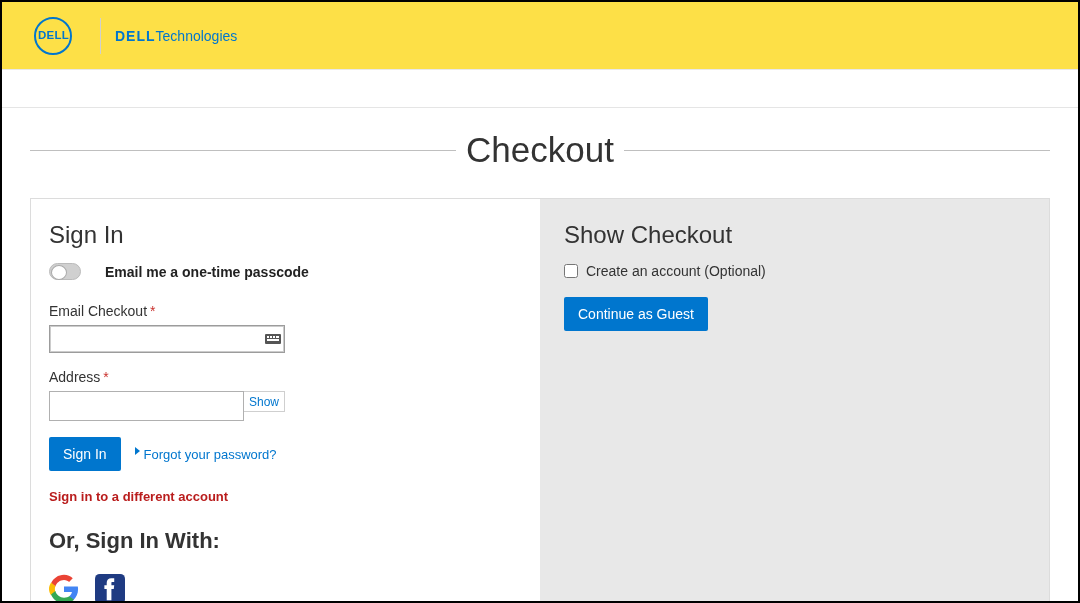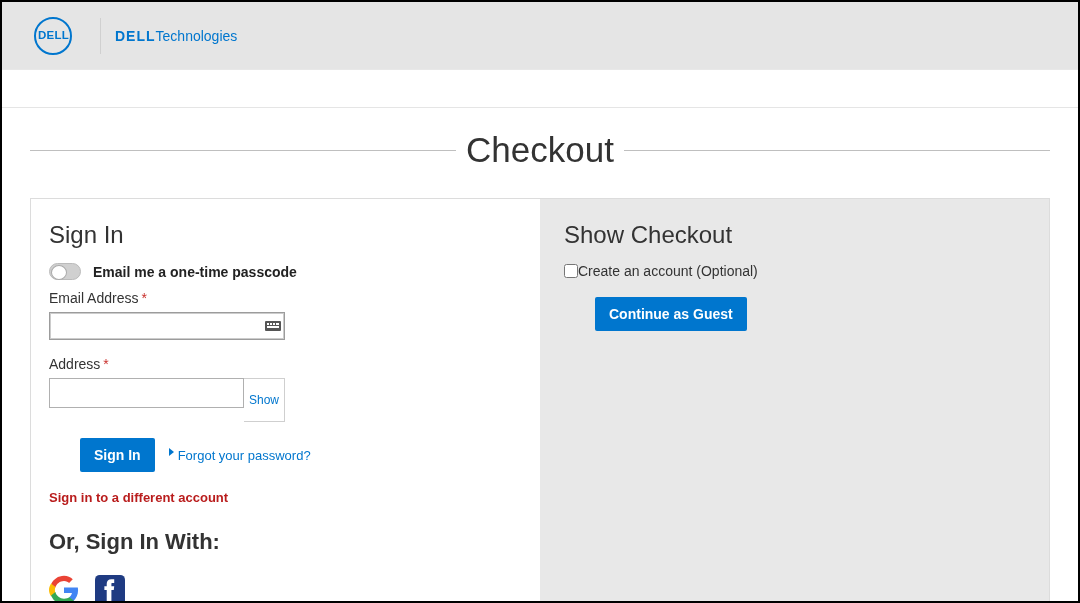--- a/index.html
+++ b/index.html
@@ -5,21 +5,21 @@
   * { box-sizing: border-box; margin: 0; padding: 0; }
   body {
     font-family: Arial, Helvetica, sans-serif;
     background: #fff;
     width: 1080px;
     height: 603px;
     border: 2px solid #000;
   }
   .topbar {
     height: 68px;
-    background: #e5e5e5;
+    background: #fde047;
     display: flex;
     align-items: center;
     padding: 0 32px;
     border-bottom: 1px solid #e8e8e8;
   }
   .logo-circle {
     width: 38px; height: 38px;
     border: 2px solid #0076ce;
     border-radius: 50%;
     display: flex; align-items: center; justify-content: center;
@@ -63,21 +63,21 @@
     background: #fff;
     padding: 22px 28px 28px 18px;
   }
   .panel-right {
     width: 50%;
     background: #e8e8e8;
     padding: 22px 24px;
   }
   .section-title { font-size: 24px; font-weight: 400; color: #333; margin-bottom: 14px; }
 
-  .toggle-row { display: flex; align-items: center; gap: 12px; margin-bottom: 10px; }
+  .toggle-row { display: flex; align-items: center; gap: 24px; margin-bottom: 23px; }
   .toggle {
     width: 32px; height: 17px; border-radius: 10px;
     background: #d0d0d0; border: 1px solid #bbb;
     position: relative; cursor: pointer;
   }
   .toggle::after {
     content: ""; position: absolute; left: 1px; top: 1px;
     width: 14px; height: 13px; border-radius: 50%;
     background: #fff; border: 1px solid #aaa;
   }
@@ -104,49 +104,49 @@
     display: flex; align-items: center; justify-content: center;
   }
 
   .pw-row { display: flex; align-items: stretch; width: 236px; }
   .pw-input {
     flex: 1; height: 30px;
     border: 1px solid #b0b0b0; background: #fff;
     padding: 0 6px; font-size: 14px;
   }
   .show-btn {
-    width: 42px; height: 44px;
+    width: 42px; height: 21px;
     border: 1px solid #cfcfcf; background: #fff;
     font-size: 12px; color: #0076ce; cursor: pointer;
     border-left: none;
   }
 
   .action-row { display: flex; align-items: center; gap: 14px; margin-top: 14px; margin-bottom: 18px; }
   .primary-btn {
     background: #0076ce; color: #fff; border: none;
-    padding: 9px 14px; font-size: 14px; font-weight: 700;
-    border-radius: 2px; cursor: pointer; margin-left: 31px;
+    padding: 9px 14px; font-size: 14px; font-weight: 400;
+    border-radius: 2px; cursor: pointer;
   }
   .forgot-link {
     display: flex; gap: 4px;
     color: #0076ce; font-size: 13px; cursor: pointer;
   }
   .forgot-link .tri {
     width: 0; height: 0;
     border-top: 4px solid transparent;
     border-bottom: 4px solid transparent;
     border-left: 5px solid #0076ce;
   }
 
   .alt-link { color: #b91c1c; font-size: 13px; font-weight: 600; cursor: pointer; margin-bottom: 24px; display: block; }
   .or-title { font-size: 22px; color: #333; margin-bottom: 20px; }
   .social-row { display: flex; gap: 16px; }
   .social-btn { width: 30px; height: 30px; cursor: pointer; }
 
-  .guest-check-row { display: flex; align-items: center; margin-bottom: 18px; }
+  .guest-check-row { display: flex; align-items: center; gap: 8px; margin-bottom: 18px; }
   .guest-check { width: 14px; height: 14px; }
   .guest-check-label { font-size: 14px; color: #333; }
 </style>
 </head>
 <body>
 
 <div class="topbar">
   <div class="logo-circle">
     <span>DELL</span>
   </div>
@@ -169,21 +169,21 @@
   <div class="panel-left">
     <h2 class="section-title">Sign In</h2>
 
     <div class="toggle-row">
       <div class="toggle"></div>
       <span class="toggle-label">Email me a one-time passcode</span>
     </div>
 
     <div class="field-group">
       <div class="field-label">
-        <span>Email Address</span><span class="req">*</span>
+        <span>Email Checkout</span><span class="req">*</span>
       </div>
       <div class="input-wrap">
         <input type="text" class="text-input" value="" style="">
         <div class="kbd-icon">
           <svg viewBox="0 0 16 14" width="16" height="14">
             <rect x="0" y="2" width="16" height="10" rx="1" fill="#555"></rect>
             <rect x="2" y="4" width="2" height="2" fill="#fff"></rect>
             <rect x="5" y="4" width="2" height="2" fill="#fff"></rect>
             <rect x="8" y="4" width="2" height="2" fill="#fff"></rect>
             <rect x="11" y="4" width="3" height="2" fill="#fff"></rect>

